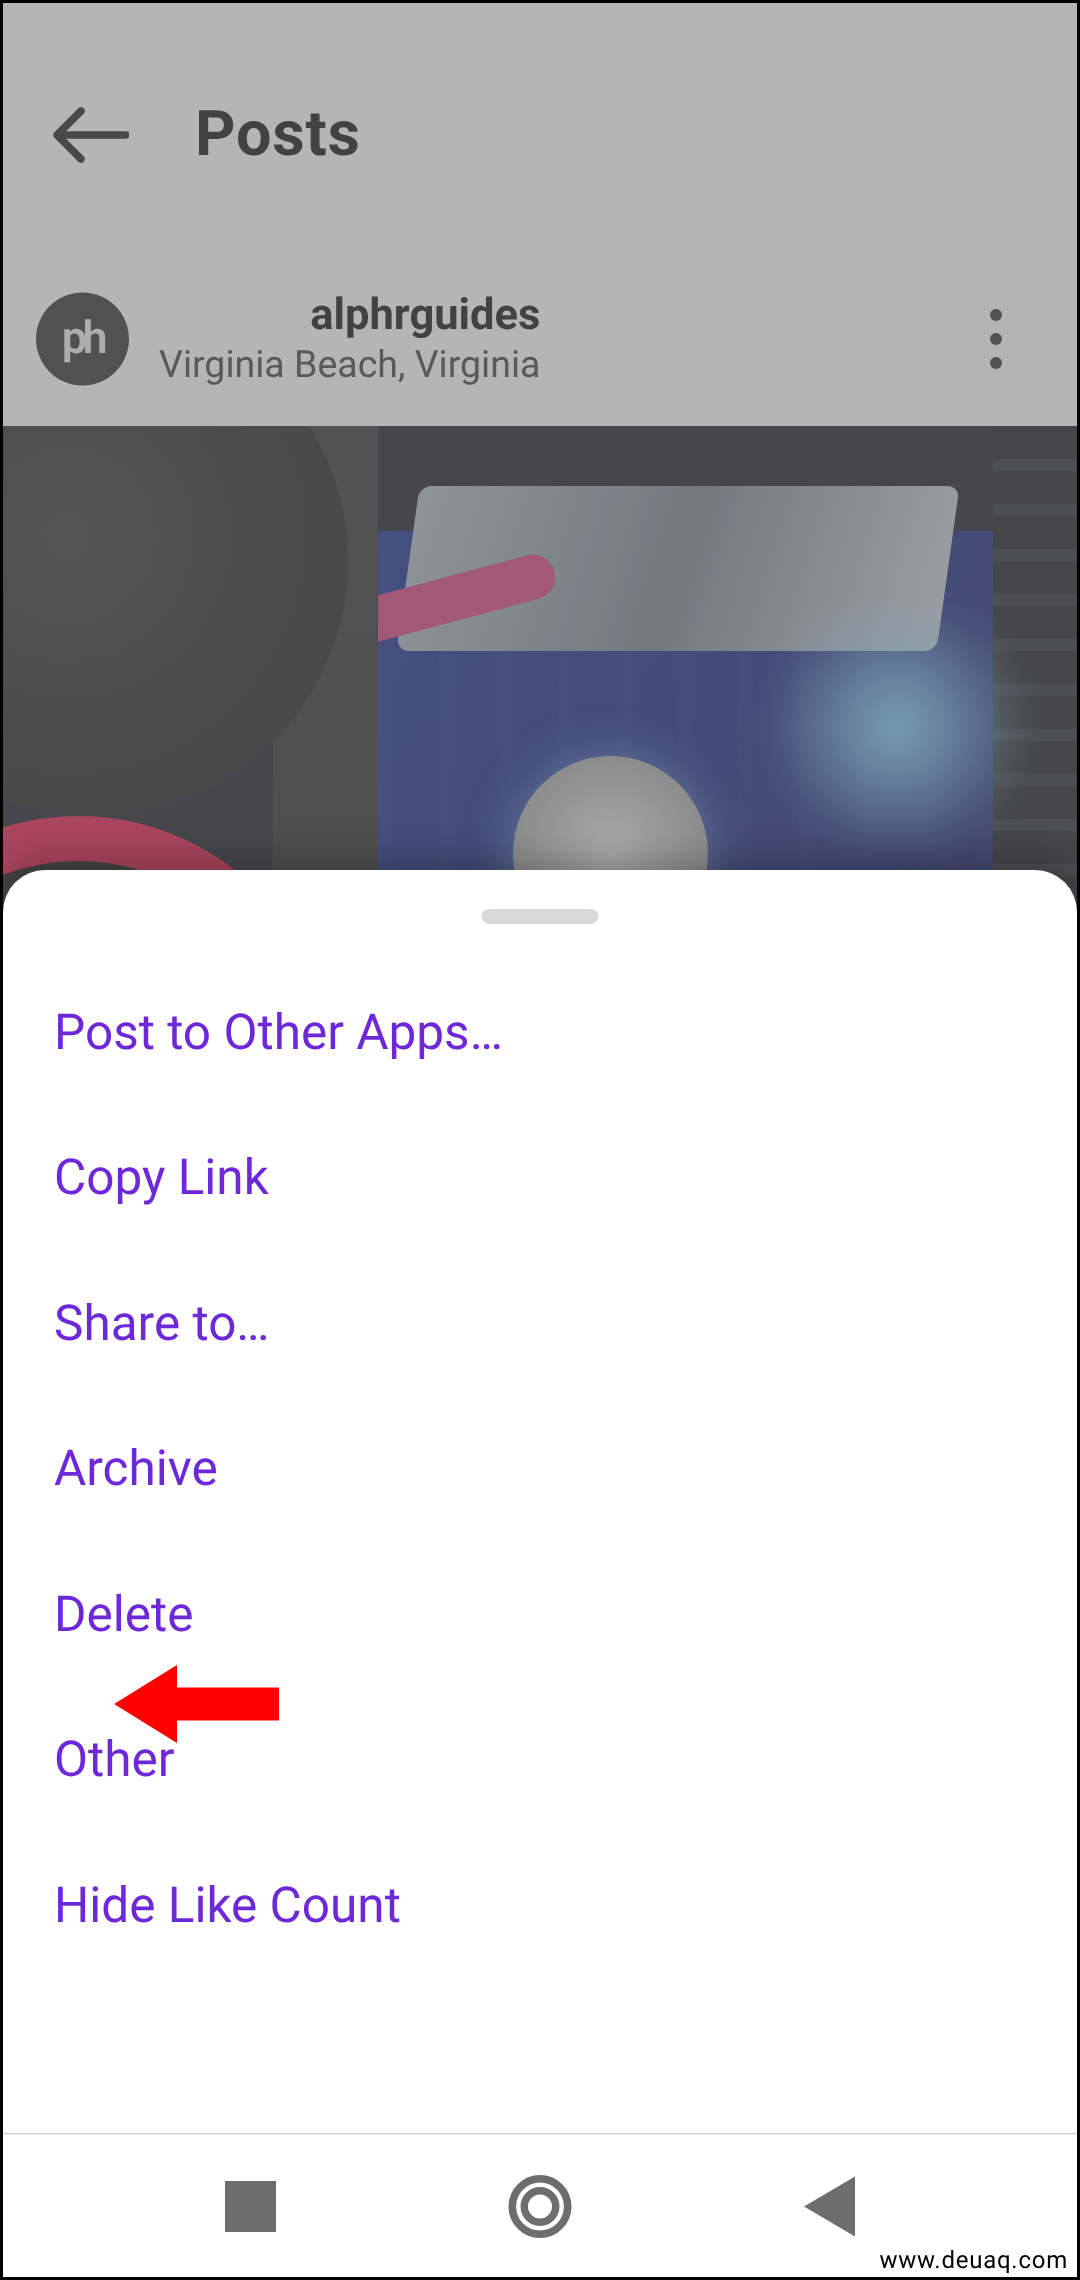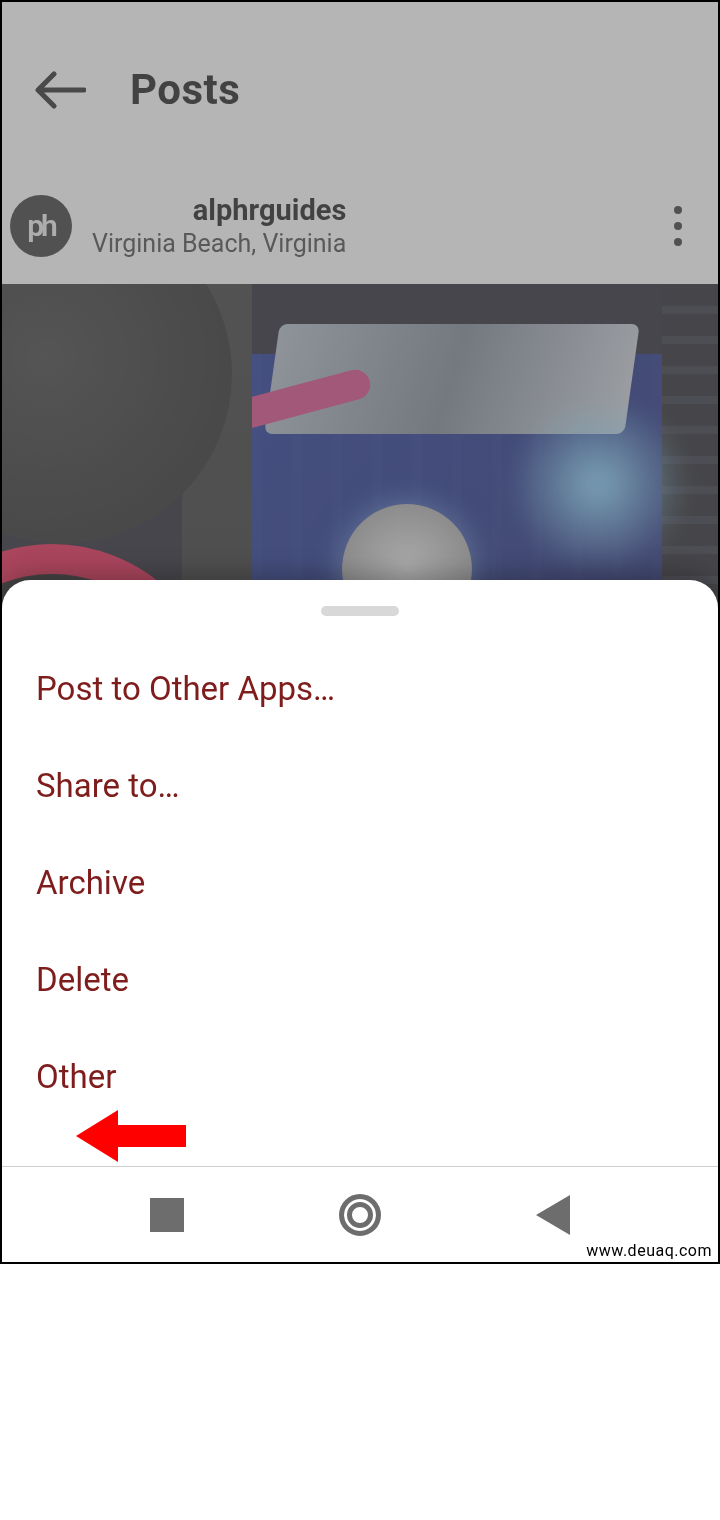--- a/index.html
+++ b/index.html
@@ -1,24 +1,24 @@
 <!DOCTYPE html>
 <html><head>
 <meta charset="utf-8">
 <style>
   * { margin:0; padding:0; box-sizing:border-box; }
   html,body { width:720px; height:1520px; font-family:-apple-system, "Segoe UI", Roboto, Helvetica, Arial, sans-serif; background:#fff; }
-  .frame { position:relative; width:720px; height:1264px; border:2px solid #000; overflow:hidden; }
+  .frame { position:relative; width:720px; height:1520px; border:2px solid #000; overflow:hidden; }
 
   
   .page { position:absolute; inset:0; }
   .header { height:175px; padding:0 28px; display:flex; align-items:center; }
   .back-btn { width:60px; height:60px; display:flex; align-items:center; justify-content:center; }
   .title { font-size:42px; font-weight:700; margin-left:40px; letter-spacing:0.5px; }
-  .post-header { display:flex; align-items:center; padding:16px 8px 20px; }
+  .post-header { display:flex; align-items:center; padding:16px 22px 20px; }
   .avatar { width:62px; height:62px; border-radius:50%; background:#222; display:flex; align-items:center; justify-content:center; overflow:hidden; }
   .avatar-txt { color:#eee; font-size:30px; font-weight:600; letter-spacing:-3px; }
   .user-block { margin-left:20px;text-align:right; }
   .username { font-size:29px; font-weight:700; }
   .location { font-size:25px; color:#333; margin-top:2px; }
   .kebab { margin-left:auto; width:48px; height:48px; display:flex; align-items:center; justify-content:center; margin-right:8px;}
   .kebab-dots { display:flex; flex-direction:column; gap:8px; }
   .kebab-dots span { width:8px; height:8px; border-radius:50%; background:#222; }
 
   .post-image { position:absolute; top:282px; left:0; right:0; height:720px; background:#0a0a18; overflow:hidden; }
@@ -34,21 +34,21 @@
   .cable { position:absolute; left:230px; top:100px; width:140px; height:30px; border-radius:20px; background:#d6317b; transform:rotate(-15deg); }
   .glow { position:absolute; right:20px; top:120px; width:200px; height:160px; background:radial-gradient(circle,#7fd4ff 0%,transparent 70%); filter:blur(10px); }
   .foil { position:absolute; left:270px; top:40px; width:360px; height:110px; background:linear-gradient(100deg,#aab4c2,#6f7a8a,#c6ccd6); transform:skewX(-8deg); border-radius:8px; }
   .grille { position:absolute; right:0; top:0; width:56px; height:100%; background:repeating-linear-gradient(180deg,#0b0b12 0 22px, #1a1a28 22px 30px); }
 
   .dim-overlay { position:absolute; inset:0; background:rgba(120,120,120,0.55); pointer-events:none; }
 
   
   .sheet { position:absolute; left:0; right:0; top:578px; bottom:96px; background:#fff; border-top-left-radius:28px; border-top-right-radius:28px; box-shadow:0 -6px 24px rgba(0,0,0,0.25); padding-top:26px; }
   .handle { width:78px; height:10px; background:#d8d8d8; border-radius:6px; margin:0 auto 24px; }
-  .opt { font-size:33px; color:#7f1d1d; padding:29px 34px; font-weight:400; position:relative; }
+  .opt { font-size:33px; color:#6d28d9; padding:29px 34px; font-weight:400; position:relative; }
 
   
   .arrow-ann { position:absolute; left:112px; top:545px; pointer-events:none; }
   .arrow-body { width:72px; height:22px; background:#ff0000; display:inline-block; }
   .arrow-head { width:0; height:0; border-top:26px solid transparent; border-bottom:26px solid transparent; border-right:42px solid #ff0000; position:absolute; left:-38px; top:-15px; }
 
   
   .navbar { position:absolute; left:0; right:0; bottom:0; height:96px; background:#fff; border-top:1px solid #cfcfcf; display:flex; align-items:center; justify-content:space-around; padding:0 70px; }
   .nav-sq { width:34px; height:34px; background:#6d6d6d; }
   .nav-circ { width:42px; height:42px; border:5px solid #6d6d6d; border-radius:50%; box-shadow:inset 0 0 0 3px #fff, inset 0 0 0 8px #6d6d6d; }
@@ -99,24 +99,26 @@
     <div class="ring"></div>
   </div>
 </div>
 
 <div class="dim-overlay"></div>
 
 <div class="sheet">
   <div class="handle"></div>
 
   <div class="opt">Post to Other Apps…</div>
+  <div class="opt">Copy Link</div>
   <div class="opt">Share to…</div>
   <div class="opt">Archive</div>
   <div class="opt">Delete</div>
   <div class="opt">Other</div>
+  <div class="opt">Hide Like Count</div>
 
   <div class="arrow-ann">
     <span class="arrow-head"></span>
     <span class="arrow-body"></span>
   </div>
 </div>
 
 <div class="navbar">
   <div class="nav-sq"></div>
   <div class="nav-circ"></div>

